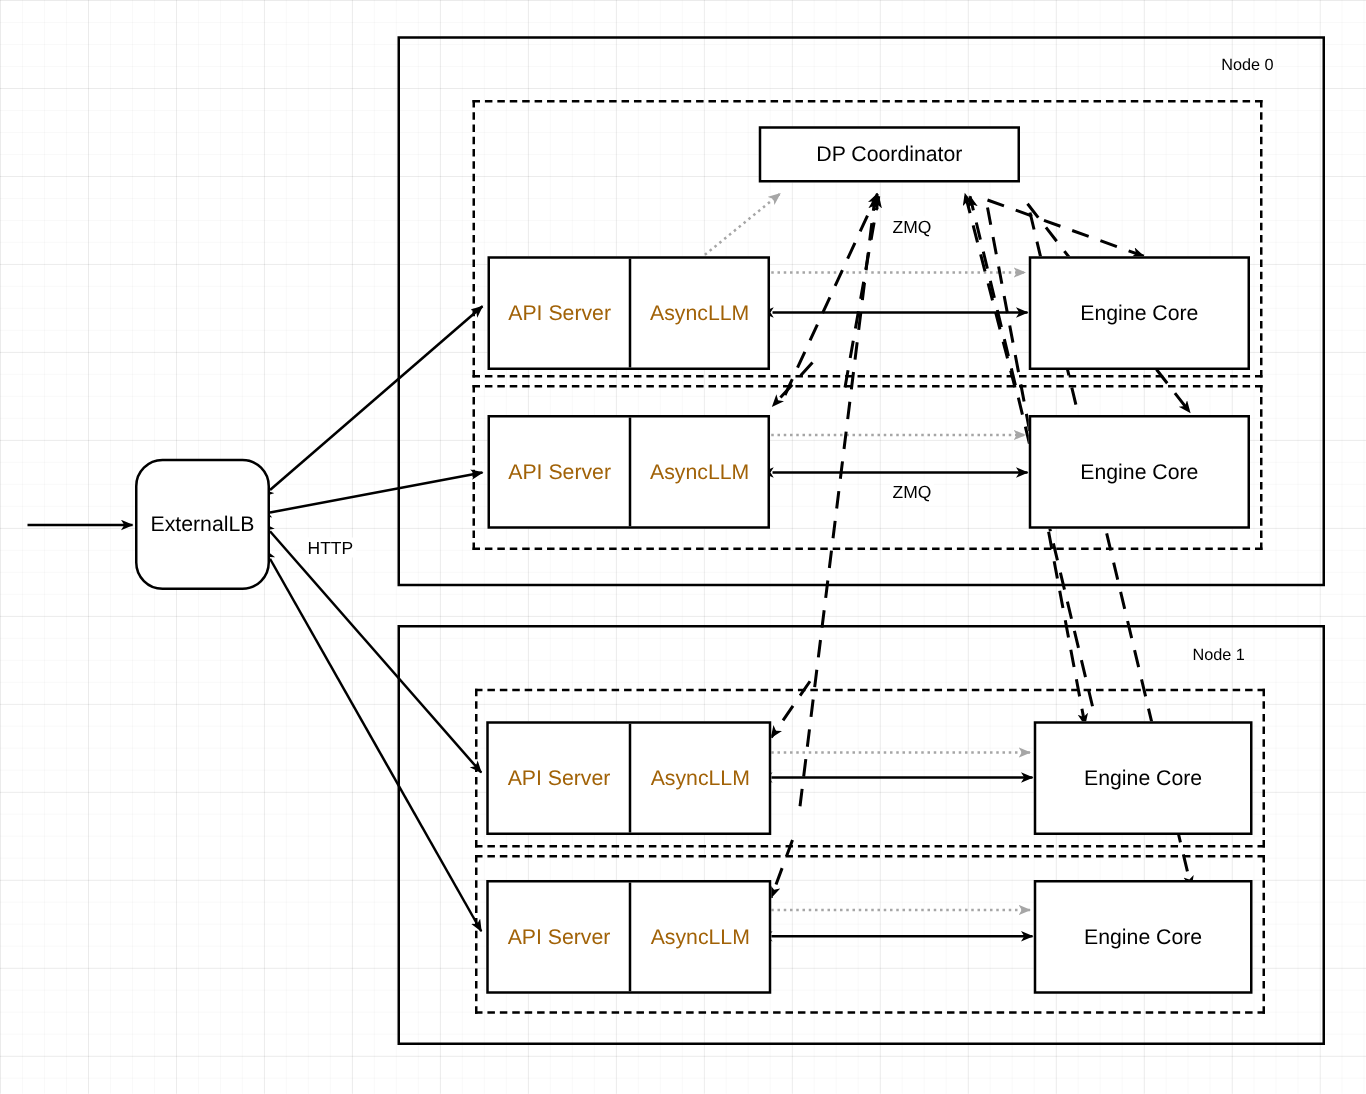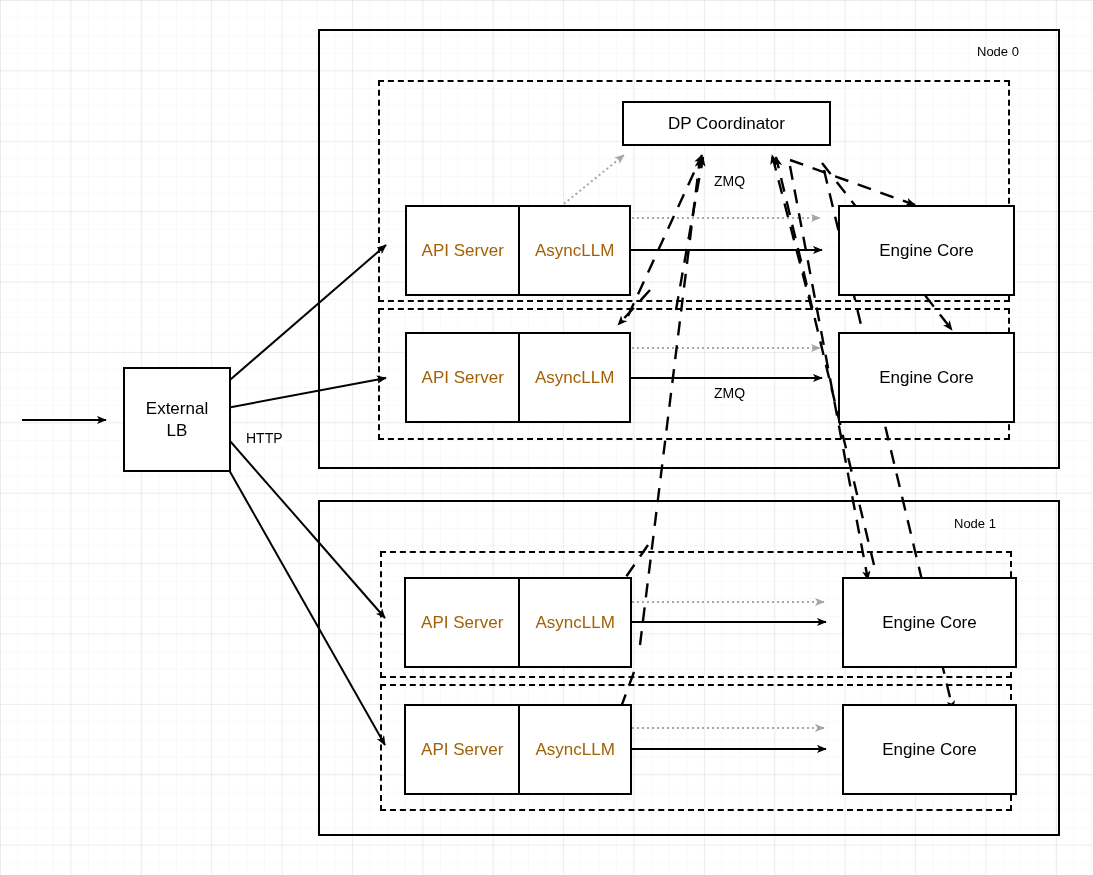--- a/index.html
+++ b/index.html
@@ -41,21 +41,20 @@
     background:transparent;
     box-sizing:border-box;
   }
   .box{
     position:absolute;
     border:2px solid #000;
     background:#ffffff;
     box-sizing:border-box;
     display:flex;
     align-items:stretch;
-    margin-left:15px;
   }
   .box .cell{
     flex:1 1 auto;
     display:flex;
     align-items:center;
     justify-content:center;
     font-size:17px;
     color:#a16207;
     white-space:nowrap;
   }
@@ -172,21 +171,21 @@
       <line x1="650" y1="290" x2="618" y2="325" stroke="#000" stroke-width="2.4" stroke-dasharray="14 10" marker-end="url(#ah)"></line>
     </g>
     <g>
       <line x1="648" y1="545" x2="617" y2="590" stroke="#000" stroke-width="2.4" stroke-dasharray="14 10" marker-end="url(#ah)"></line>
     </g>
     <g>
       <line x1="634" y1="672" x2="617" y2="718" stroke="#000" stroke-width="2.4" stroke-dasharray="14 10" marker-end="url(#ah)"></line>
     </g>
   </svg>
 
-  <div class="box single" style="left:108px;top:367px;width:108px;height:105px;flex-direction:column;">
+  <div class="box single" style="left:108px;top:367px;width:108px;height:105px;flex-direction:row;border-radius:22px;">
     <span>External</span>
     <span>LB</span>
   </div>
   <div class="edge-label" style="left:244px;top:430px;">HTTP</div>
 
   <div class="node-frame" style="left:318px;top:29px;width:742px;height:440px;"></div>
   <div class="node-label" style="left:977px;top:44px;">Node 0</div>
 
   <div class="box single" style="left:607px;top:101px;width:209px;height:45px;">
     <span>DP Coordinator</span>

